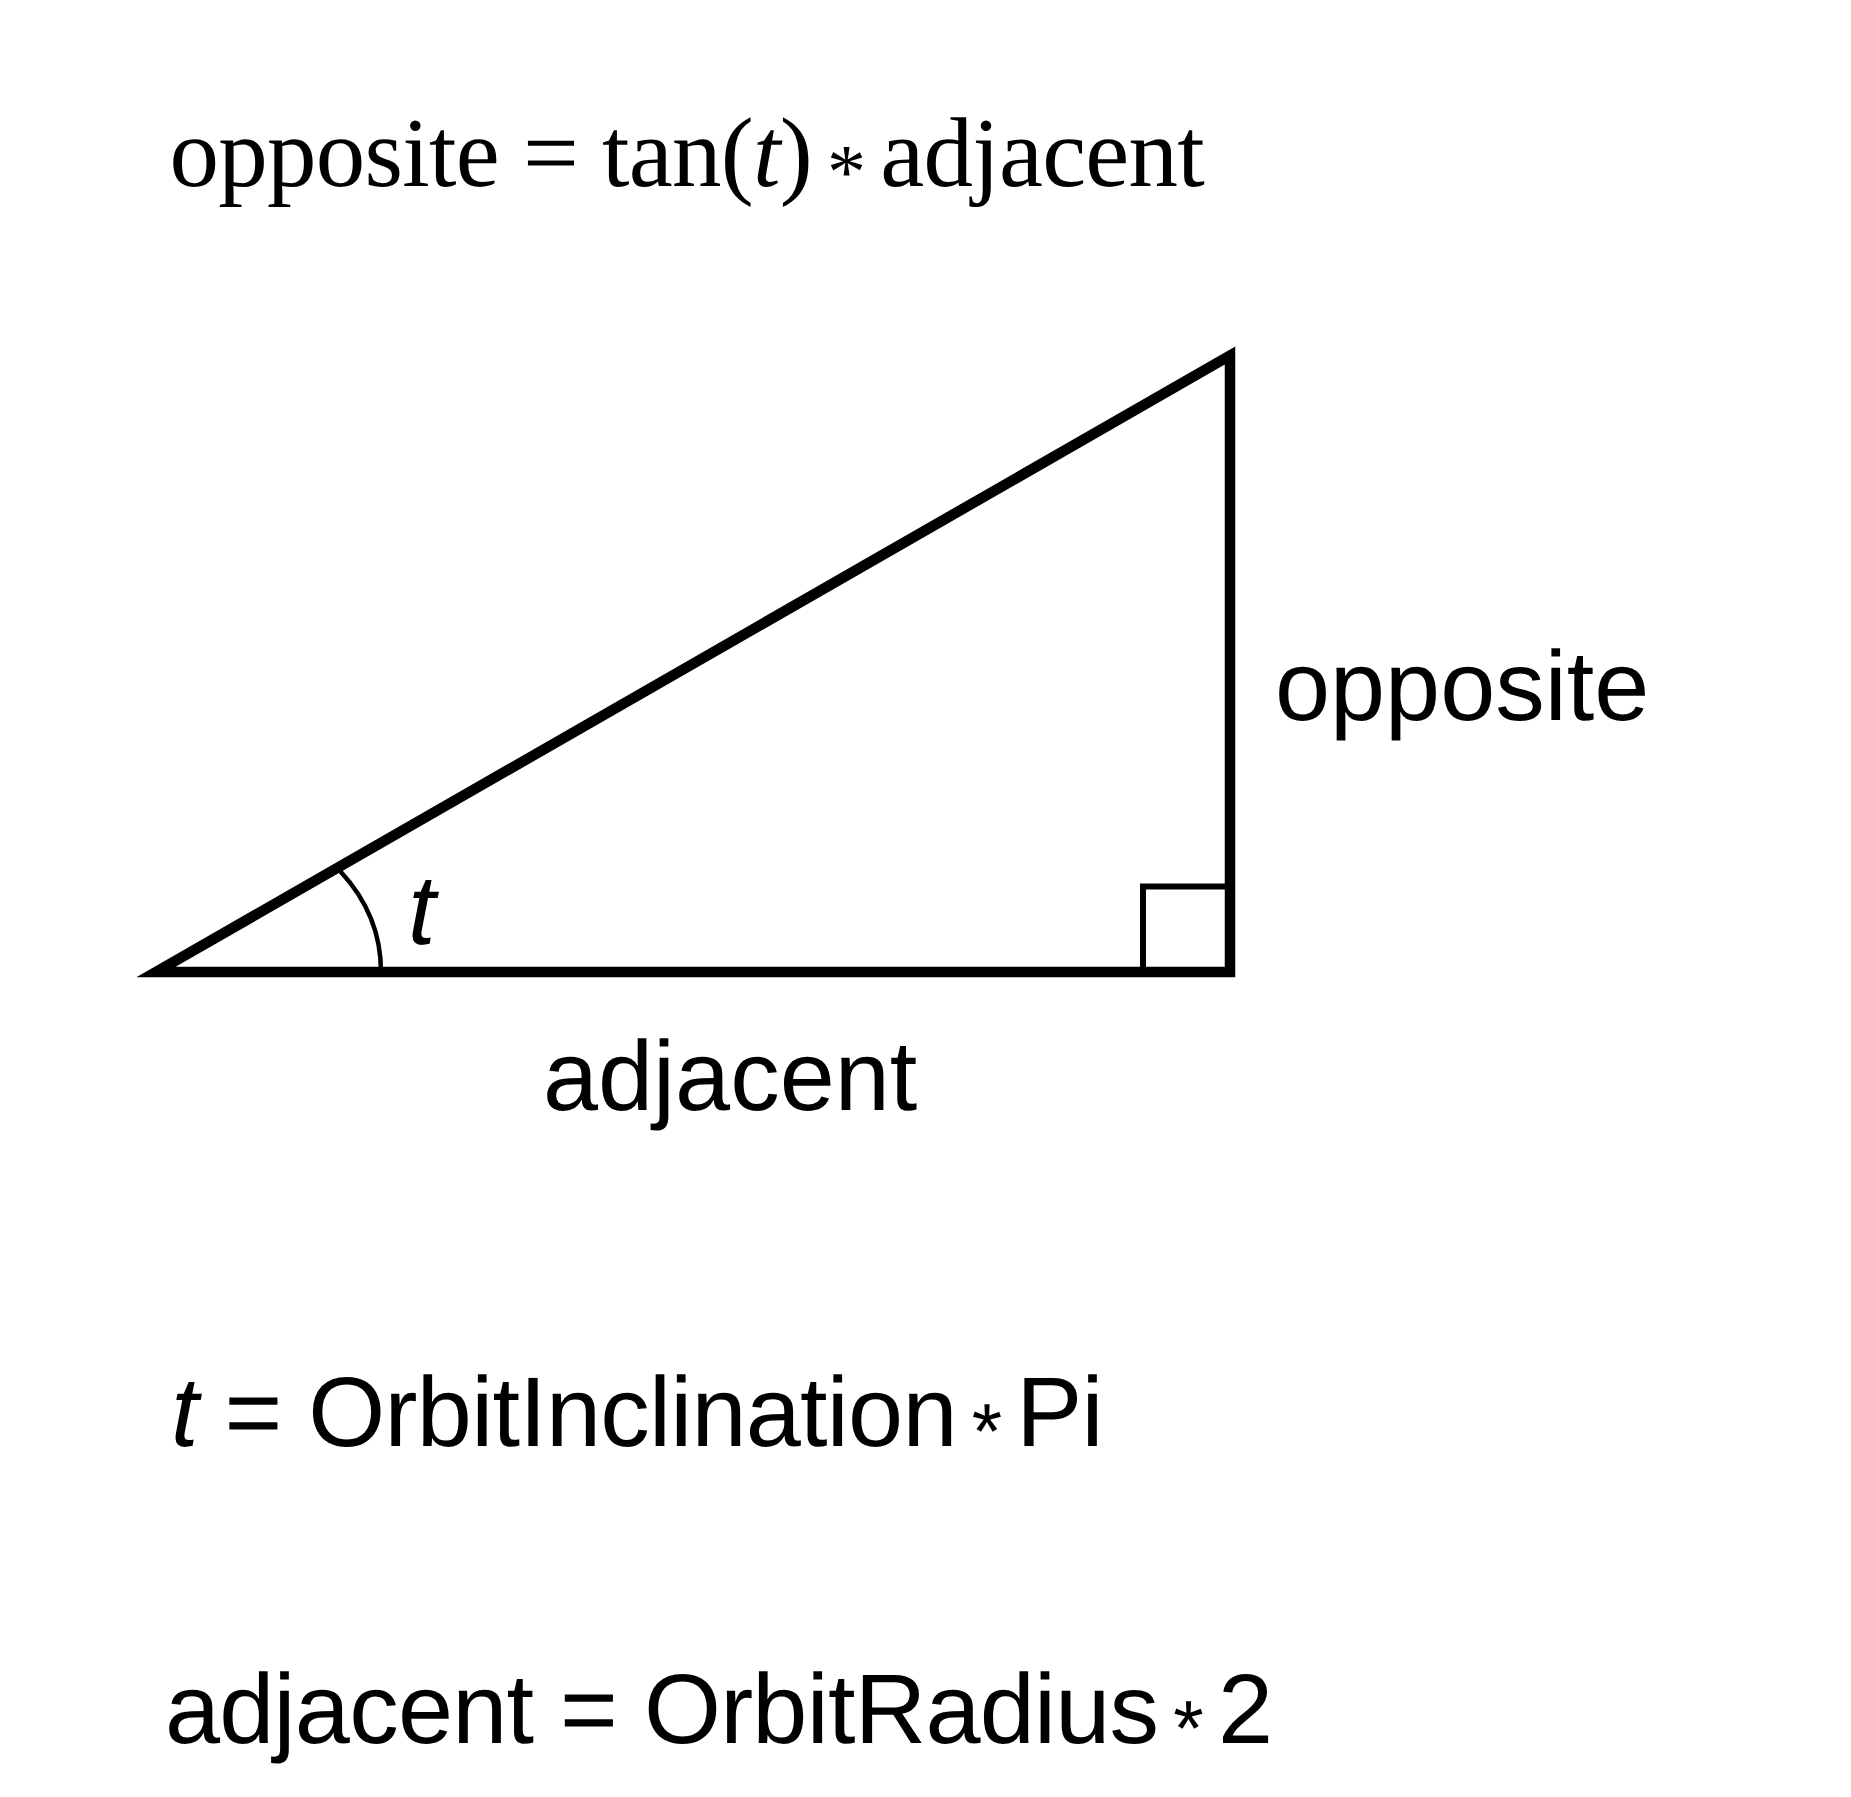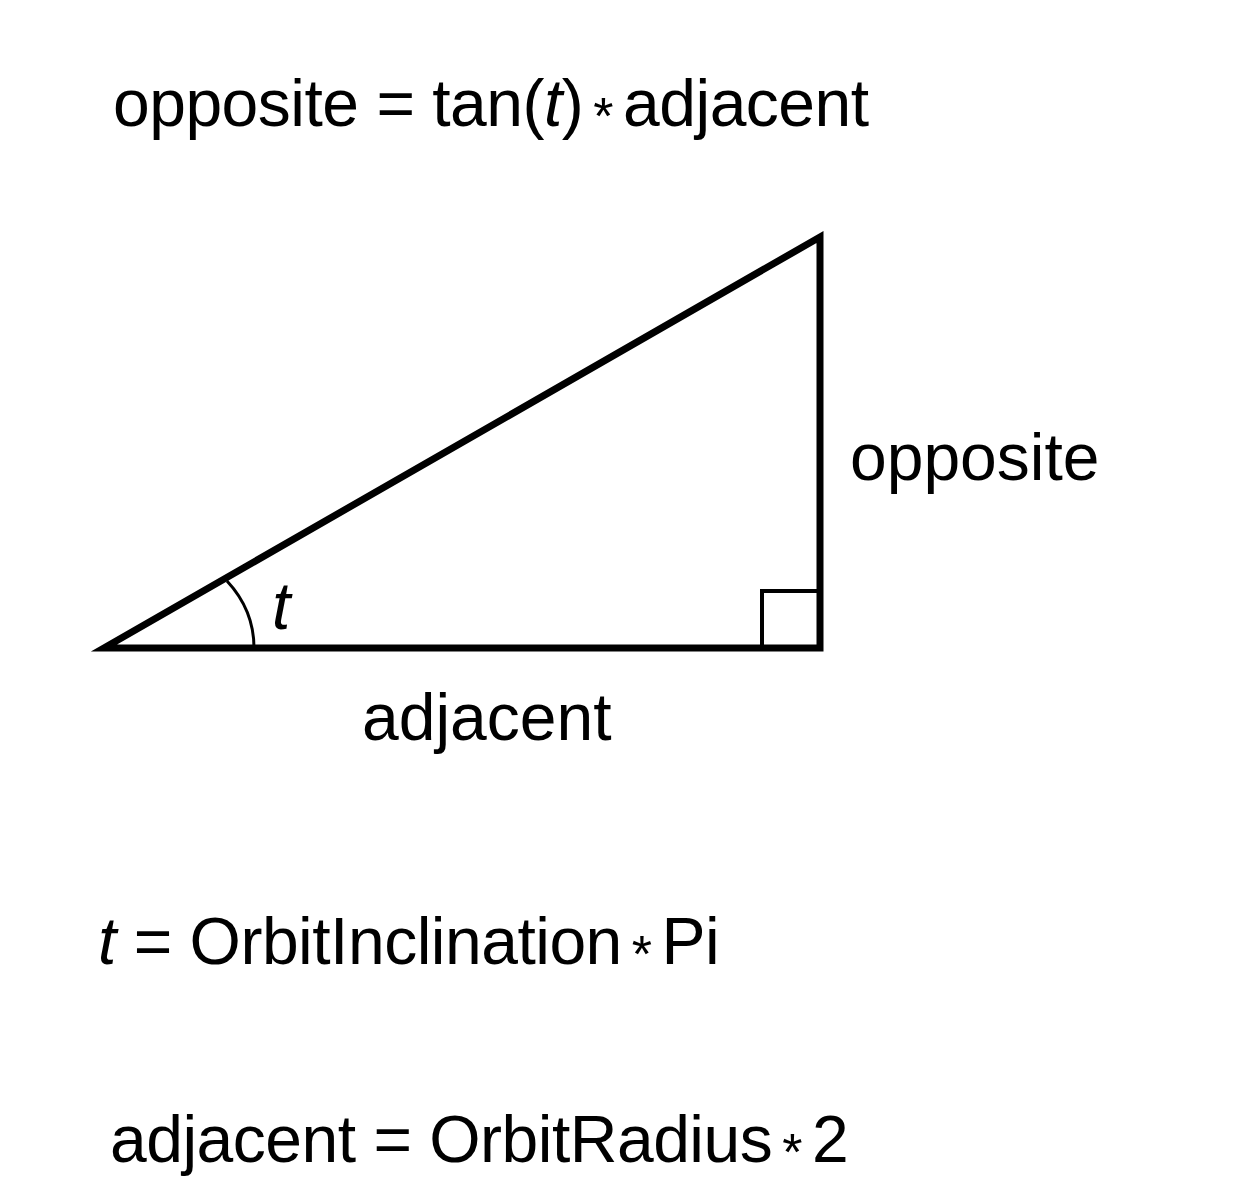--- a/index.html
+++ b/index.html
@@ -7,37 +7,37 @@
            font-family: "Liberation Sans", sans-serif; color: #000; }
     .eq { position: absolute; font-size: 66px; line-height: 1; white-space: nowrap; letter-spacing: -0.5px; }
     .it { font-style: italic; }
     .star { display: inline-block; font-size: 52px; position: relative; top: 8px; margin: 0 10px; }
     .label { position: absolute; font-size: 66px; line-height: 1; white-space: nowrap; }
     svg.diagram { position: absolute; left: 0; top: 0; }
   </style>
 </head>
 <body>
 
-<div class="eq" style="left:113px; top:70px;">
+<div class="eq" style="left:113px; top:70px;font-family:Liberation Serif, serif;">
   <span>opposite</span>
   <span>=</span>
   <span>tan(</span><span class="it">t</span><span>)</span><span class="star">*</span><span>adjacent</span>
 </div>
 
 <svg class="diagram" width="1234" height="1198" viewBox="0 0 1234 1198">
   <polygon points="104,648 820,648 820,237" fill="none" stroke="#000" stroke-width="7" stroke-linejoin="miter"></polygon>
   <rect x="762" y="591" width="58" height="57" fill="none" stroke="#000" stroke-width="4"></rect>
   <path d="M 227 581 Q 254 610 254 648" fill="none" stroke="#000" stroke-width="3"></path>
 </svg>
 
 <div class="label it" style="left:272px; top:573px;">t</div>
 <div class="label" style="left:850px; top:424px;">opposite</div>
 <div class="label" style="left:362px; top:684px;">adjacent</div>
 
-<div class="eq" style="left:98px; top:908px;">
+<div class="eq" style="left:114px; top:908px;">
   <span class="it">t</span>
   <span>=</span>
   <span>OrbitInclination</span><span class="star">*</span><span>Pi</span>
 </div>
 
 <div class="eq" style="left:110px; top:1106px;">
   <span>adjacent</span>
   <span>=</span>
   <span>OrbitRadius</span><span class="star">*</span><span>2</span>
 </div>

